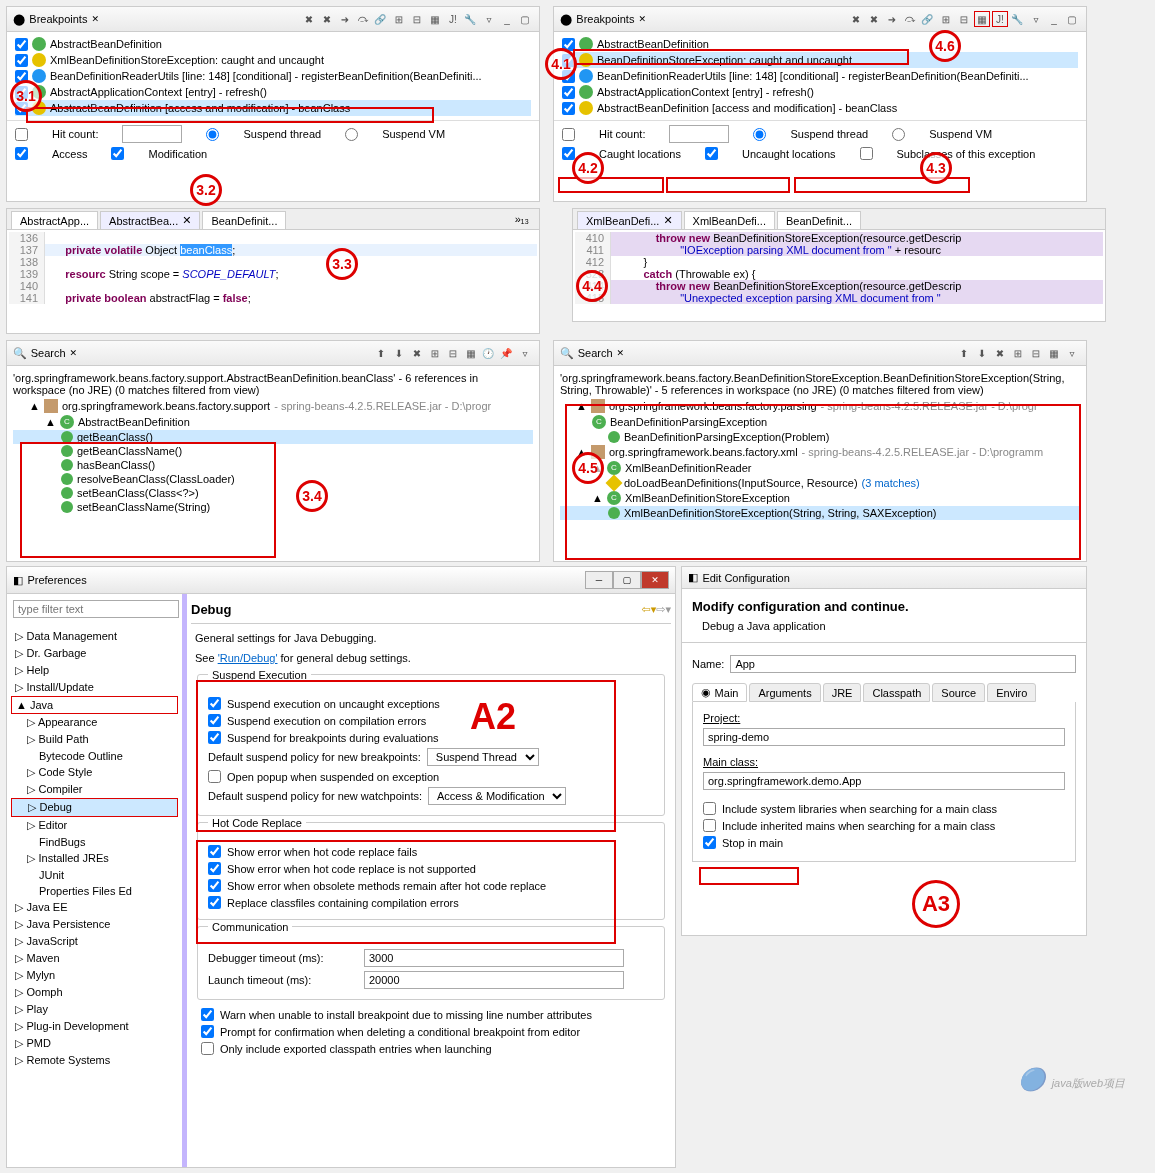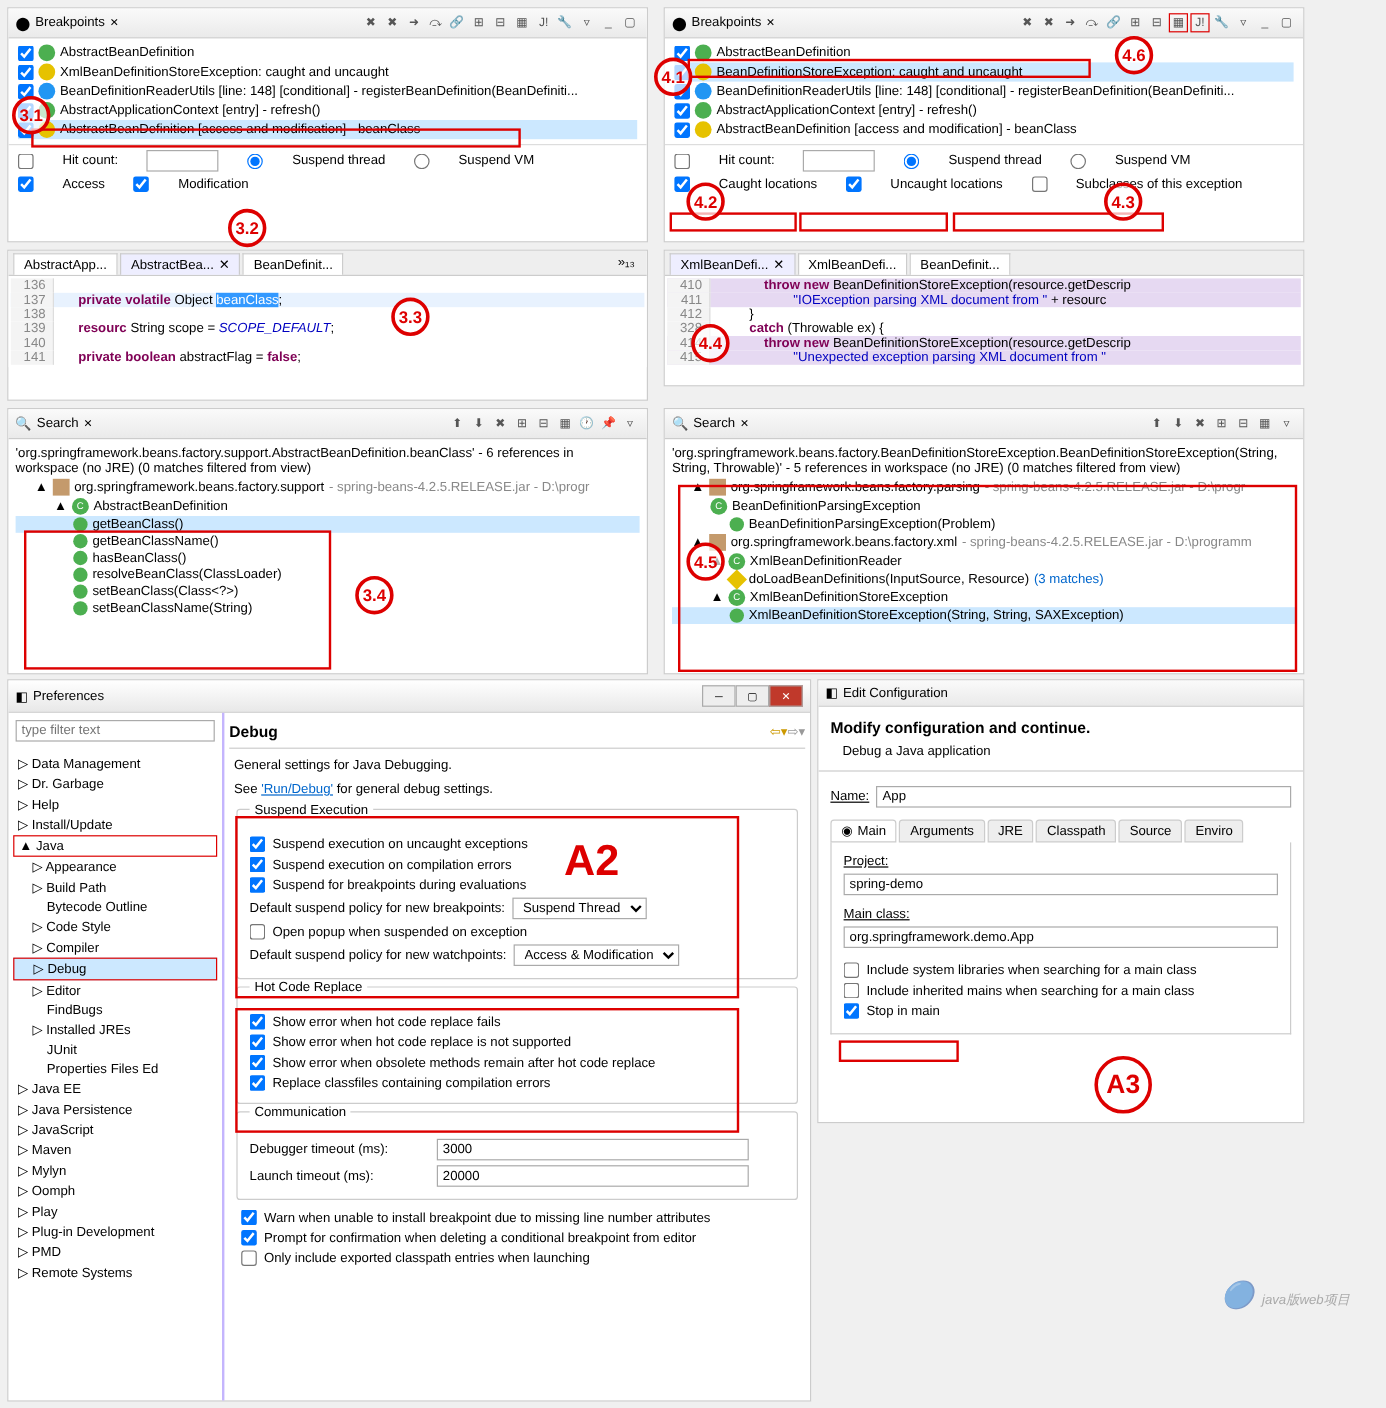--- a/index.html
+++ b/index.html
@@ -240,21 +240,21 @@
         <span class="code-text"></span>
       </div>
     <div class="code-line">
         <span class="lineno">141</span>
         <span class="code-text">    <span class="k-purple">private boolean</span> abstractFlag = <span class="k-purple">false</span>;</span>
       </div>
   </div>
 </div>
 <div class="red-circle" style="left:326px;top:248px">3.3</div>
 
-<div class="panel" style="left:553px;top:208px;width:534px;height:114px">
+<div class="panel" style="left:572px;top:208px;width:534px;height:114px">
   <div class="code-tabs">
     <div class="code-tab" style="background:#eef">
         <span>XmlBeanDefi...</span> 
         <span>✕</span>
       </div>
     <div class="code-tab">
         <span>XmlBeanDefi...</span>
       </div>
     <div class="code-tab">
         <span>BeanDefinit...</span>
@@ -386,21 +386,21 @@
   <div class="titlebar" style="background:linear-gradient(#fff,#e8e8e8)">
     <span>◧</span>
     <span>Preferences</span>
     <div class="win-btns">
       <div class="win-btn">─</div>
       <div class="win-btn">▢</div>
       <div class="win-btn win-close">✕</div>
     </div>
   </div>
   <div style="display:flex;height:calc(100% - 24px)">
-    <div style="width:180px;border-right:2px solid #c4b5fd;overflow:hidden">
+    <div style="width:180px;border-right:5px solid #c4b5fd;overflow:hidden">
       <input type="text" class="field" style="margin: 6px; width: 166px;" placeholder="type filter text">
       <div class="pref-tree">
         <div class="pref-item">▷ <span>Data Management</span></div>
         <div class="pref-item">▷ <span>Dr. Garbage</span></div>
         <div class="pref-item">▷ <span>Help</span></div>
         <div class="pref-item">▷ <span>Install/Update</span></div>
         <div class="pref-item" style="border:1px solid #d00">▲ <span>Java</span></div>
         <div class="pref-item pref-indent1">▷ <span>Appearance</span></div>
         <div class="pref-item pref-indent1">▷ <span>Build Path</span></div>
         <div class="pref-item pref-indent2"><span>Bytecode Outline</span></div>
@@ -512,21 +512,21 @@
   <div class="titlebar">
     <span>◧</span>
     <span>Edit Configuration</span>
   </div>
   <div style="padding:10px;border-bottom:1px solid #ccc">
     <div style="font-weight:bold;font-size:13px">Modify configuration and continue.</div>
     <div style="padding:6px 0 0 10px">Debug a Java application</div>
   </div>
   <div style="padding:10px">
     <div class="chk-row">
-        <span style="text-decoration:underline">Name:</span> 
+        <span style="">Name:</span> 
         <input type="text" class="field" style="flex: 1 1 0%;" value="App">
       </div>
     <div style="margin-top:8px;display:flex;gap:2px">
       <span class="tab-btn" style="background:#fff">◉ <span>Main</span></span>
       <span class="tab-btn" style="background:#eee">
           <span>Arguments</span>
         </span>
       <span class="tab-btn" style="background:#eee">
           <span>JRE</span>
         </span>

